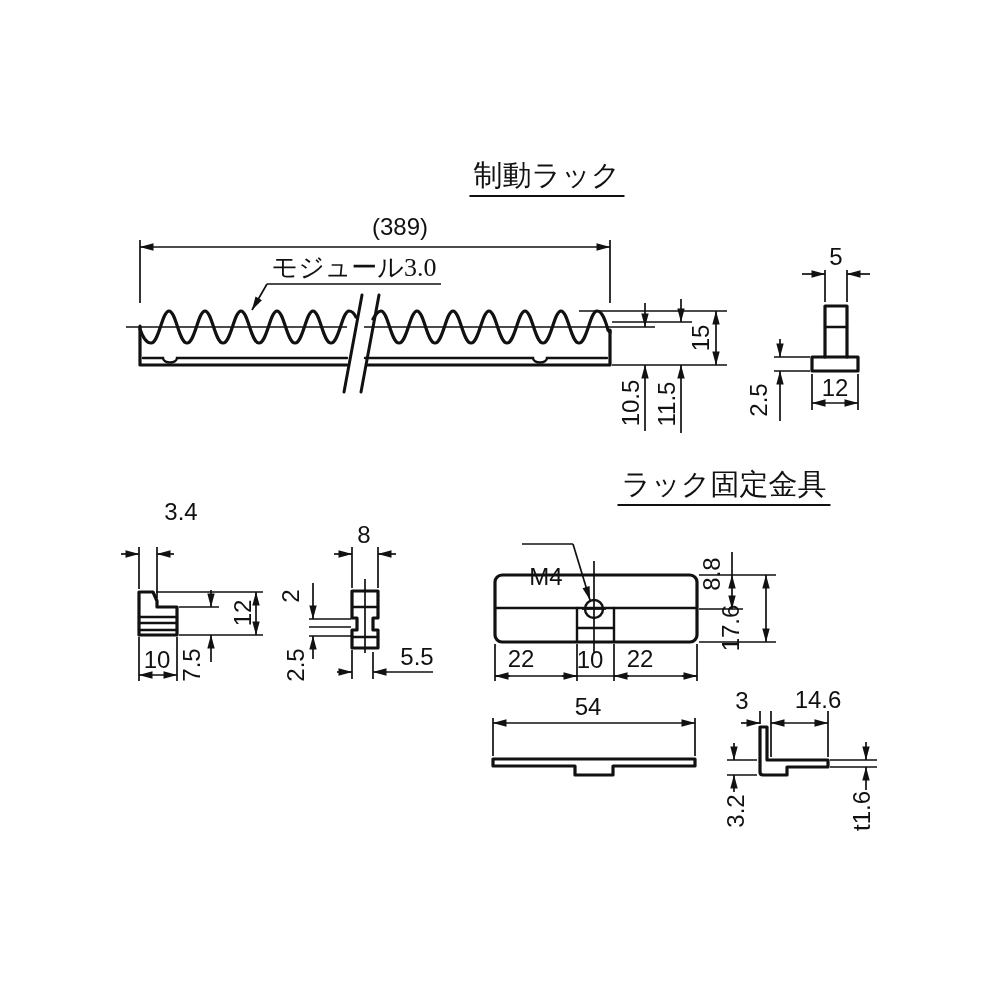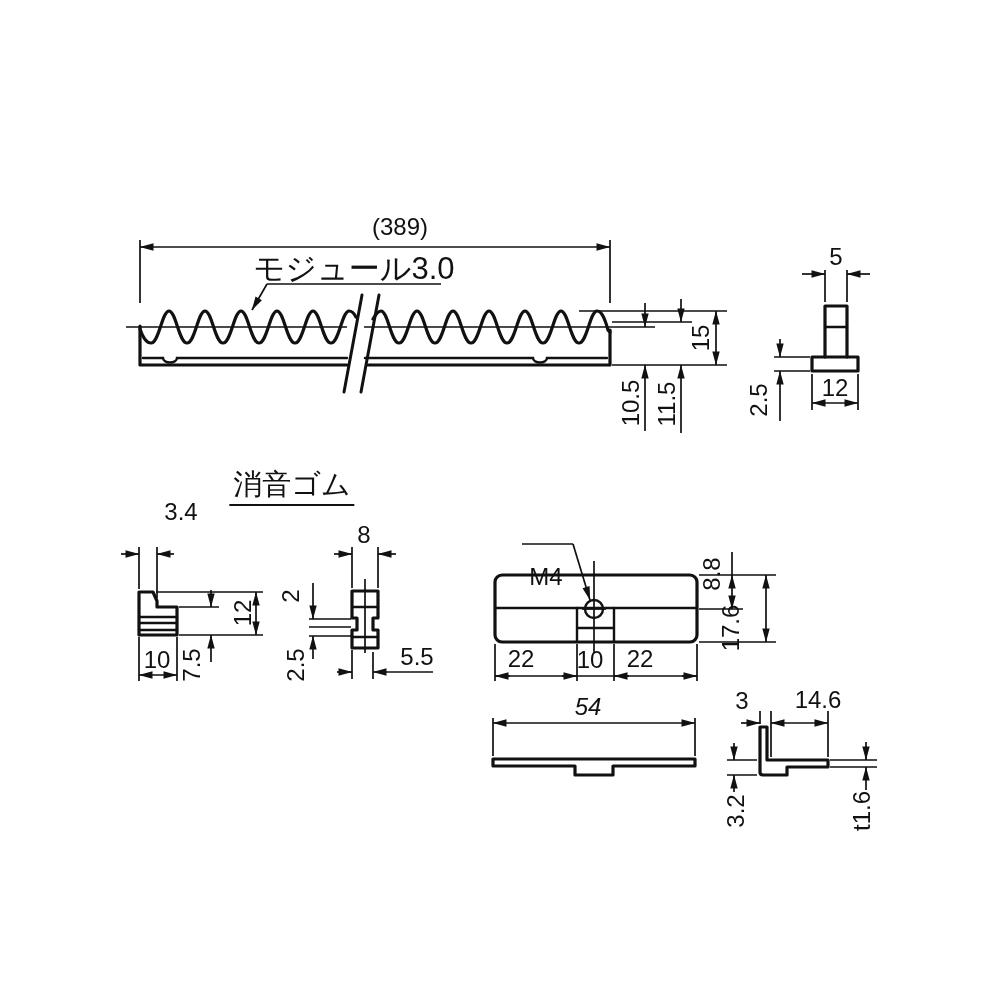--- a/index.html
+++ b/index.html
@@ -6,21 +6,21 @@
   .canvas{position:relative;width:1000px;height:1000px;background:#ffffff;overflow:hidden;
           font-family:"Liberation Sans","DejaVu Sans",sans-serif;color:#111;}
   svg{position:absolute;left:0;top:0;}
   .o{fill:none;stroke:#111;stroke-width:3.2;stroke-linejoin:round;stroke-linecap:round;}
   .i{fill:none;stroke:#111;stroke-width:2.4;stroke-linecap:round;}
   .d{fill:none;stroke:#111;stroke-width:1.7;stroke-linecap:butt;}
   .b{fill:none;stroke:#111;stroke-width:3;stroke-linecap:round;}
   .lb{position:absolute;font-size:24px;line-height:1;white-space:nowrap;
       transform:translate(-50%,-50%);color:#111;}
   .rot{transform:translate(-50%,-50%) rotate(-90deg);}
-  .mod{font-size:31px;}
+  .mod{font-size:26px;font-family:Liberation Serif, serif;}
   .ttl{position:absolute;font-size:29px;line-height:1;white-space:nowrap;color:#111;
        border-bottom:2.6px solid #111;padding:0 4px 5px;transform:translate(-50%,0);}
 </style>
 </head>
 <body>
 
 <div class="canvas">
 
 <svg width="1000" height="1000" viewBox="0 0 1000 1000">
   <defs>
@@ -164,21 +164,22 @@
     <path class="d" d="M727,760 L757,760 M727,775 L757,775"></path>
     <line class="d" x1="734" y1="743" x2="734" y2="760" marker-end="url(#arw)"></line>
     <line class="d" x1="734" y1="792" x2="734" y2="775" marker-end="url(#arw)"></line>
 
     <path class="d" d="M830,760 L877,760 M830,767 L877,767"></path>
     <line class="d" x1="866" y1="742" x2="866" y2="760" marker-end="url(#arw)"></line>
     <line class="d" x1="866" y1="790" x2="866" y2="767" marker-end="url(#arw)"></line>
   </g>
 </svg>
 
-<span class="ttl" style="left:292px;top:470px;">消音ゴム</span>
+<span class="ttl" style="left:547px;top:161px;">制動ラック</span>
+<span class="ttl" style="left:724px;top:470px;">ラック固定金具</span>
 
 <span class="lb" style="left:400px;top:227px;">(389)</span>
 <span class="lb mod" style="left:354px;top:268px;">モジュール3.0</span>
 <span class="lb rot" style="left:701px;top:338px;">15</span>
 <span class="lb rot" style="left:631px;top:403px;">10.5</span>
 <span class="lb rot" style="left:667px;top:404px;">11.5</span>
 
 <span class="lb" style="left:836px;top:257px;">5</span>
 <span class="lb rot" style="left:759px;top:400px;">2.5</span>
 <span class="lb" style="left:835px;top:388px;">12</span>
@@ -191,19 +192,19 @@
 <span class="lb rot" style="left:291px;top:596px;">2</span>
 <span class="lb rot" style="left:296px;top:665px;">2.5</span>
 <span class="lb" style="left:417px;top:657px;">5.5</span>
 
 <span class="lb" style="left:546px;top:530px;margin-top:47px;">M4</span>
 <span class="lb rot" style="left:712px;top:574px;">8.8</span>
 <span class="lb rot" style="left:731px;top:628px;">17.6</span>
 <span class="lb" style="left:521px;top:659px;">22</span>
 <span class="lb" style="left:590px;top:660px;">10</span>
 <span class="lb" style="left:640px;top:659px;">22</span>
-<span class="lb" style="left:588px;top:707px;font-style:italic;">54</span>
+<span class="lb" style="left:588px;top:707px;">54</span>
 <span class="lb" style="left:742px;top:701px;">3</span>
 <span class="lb" style="left:806px;top:700px;margin-left:12px;">14.6</span>
 <span class="lb rot" style="left:736px;top:811px;">3.2</span>
 <span class="lb rot" style="left:862px;top:811px;">t1.6</span>
 
 </div>
 
 </body></html>

